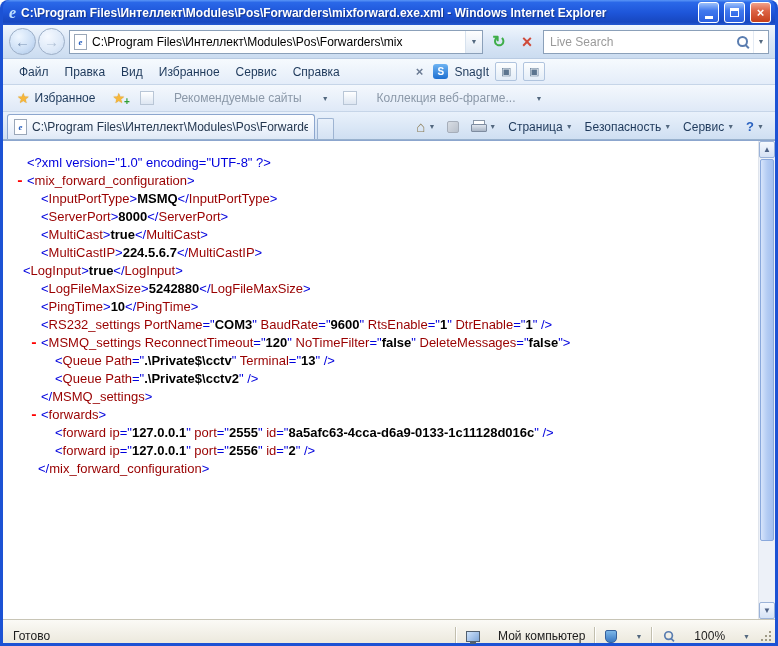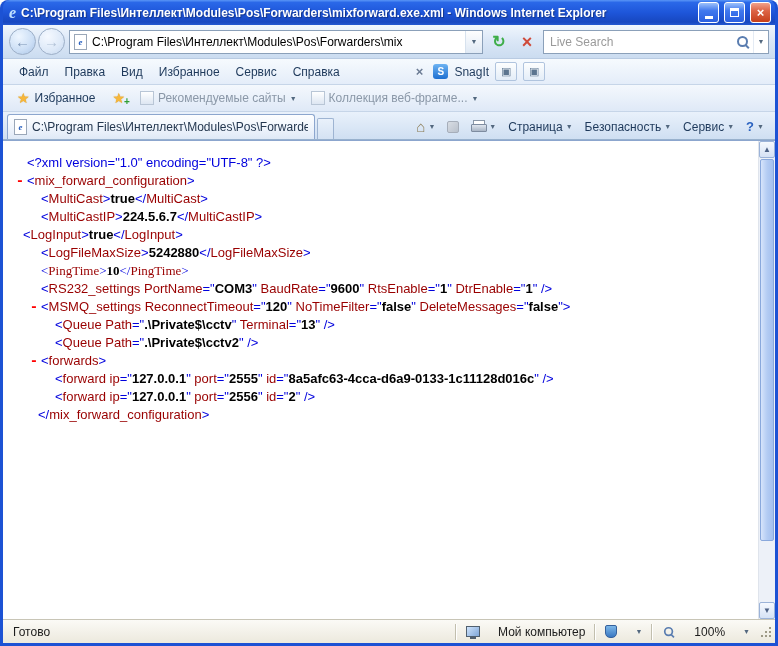--- a/index.html
+++ b/index.html
@@ -84,21 +84,21 @@
 
   
   .favrow { height:27px; flex:0 0 27px; display:flex; align-items:center; gap:2px;
             padding:0 6px; border-bottom:1px solid #c6d5e8; font-size:12px;
             background:linear-gradient(180deg,#f4f8fd,#dfe9f7); }
   .fav-btn { display:flex; align-items:center; gap:5px; padding:3px 8px; color:#1e395b; }
   .star { color:#f6b73c; font-size:14px; line-height:14px; text-shadow:0 0 1px #c8860a; }
   .star-plus { position:relative; padding:3px 7px; }
   .star-plus .plus { position:absolute; right:2px; bottom:1px; color:#2f9e31;
                      font-size:10px; font-weight:bold; }
-  .fav-link { display:flex; align-items:center; gap:4px; padding:3px 6px; color:#8b98a8; }
+  .fav-link { display:flex; align-items:center; gap:20px; padding:3px 6px; color:#8b98a8; }
   .fav-ico { width:14px; height:14px; border:1px solid #b9c6d6;
              background:linear-gradient(180deg,#fff,#dde6f2); flex:0 0 14px; }
 
   
   .tabrow { height:28px; flex:0 0 28px; display:flex; align-items:flex-end;
             padding:2px 6px 0 4px; border-bottom:1px solid #98b1cd;
             background:linear-gradient(180deg,#e9f1fb,#cfdff2); }
   .tab { width:308px; height:25px; border:1px solid #8ca6ce; border-bottom:none;
          border-radius:3px 3px 0 0; display:flex; align-items:center; gap:5px;
          padding:0 6px; font-size:12px; color:#24374f;
@@ -137,21 +137,21 @@
              background:#edf1f8; border-left:1px solid #dfe4ec; }
   .scroll-btn { height:17px; flex:0 0 17px; border:1px solid #9cb3d8; border-radius:2px;
                 background:linear-gradient(180deg,#f6f9fe,#d6e2f5); color:#4d6185;
                 font-size:8px; display:flex; align-items:center; justify-content:center; }
   .scroll-track { flex:1; position:relative; }
   .scroll-thumb { position:absolute; left:1px; right:1px; top:1px; height:86%;
                   border:1px solid #89a8dc; border-radius:2px;
                   background:linear-gradient(90deg,#d6e4fb,#b4ccf3 50%,#a3bfee); }
 
   
-  .statusbar { height:24px; flex:0 0 24px; display:flex; align-items:center;
+  .statusbar { height:24px; flex:0 0 24px; display:flex; align-items:flex-end;
                font-size:12px; color:#1c1c1c; border-top:1px solid #c8c5b6;
                background:linear-gradient(180deg,#fbfaf6,#ece9dd); padding:0 2px; }
   .status-text { padding:0 8px; flex:1; }
   .sbsep { width:2px; height:16px; border-left:1px solid #c2bfae; border-right:1px solid #fff; }
   .sb-item { display:flex; align-items:center; gap:18px; padding:0 9px; }
   .ico-computer { position:relative; width:14px; height:11px; border:1px solid #51606f;
                   background:linear-gradient(135deg,#cfe3fb,#7fa7d9); }
   .ico-computer::after { content:""; position:absolute; left:3px; bottom:-3px;
                          width:6px; height:2px; background:#51606f; }
   .ico-shield { width:12px; height:13px; border-radius:2px 2px 5px 5px; border:1px solid #35619c;
@@ -292,29 +292,32 @@
         <span class="ico-help">?</span>
         <span class="chev">▼</span>
       </span>
     </div>
   </div>
 
   <div class="content">
     <div class="xmlpane">
         <div class="xline" style="padding-left: 24px;"><span class="tk-m">&lt;?xml version="1.0" encoding="UTF-8" ?&gt;</span></div>
         <div class="xline" style="padding-left: 24px;"><span class="xminus" style="left: 13px;">-</span><span class="tk-m">&lt;</span><span class="tk-t">mix_forward_configuration</span><span class="tk-m">&gt;</span></div>
+        <div class="xline" style="padding-left: 38px;"><span class="tk-m">&lt;</span><span class="tk-t">InputPortType</span><span class="tk-m">&gt;</span><span class="tk-x">MSMQ</span><span class="tk-m">&lt;/</span><span class="tk-t">InputPortType</span><span class="tk-m">&gt;</span></div>
+        <div class="xline" style="padding-left: 38px;"><span class="tk-m">&lt;</span><span class="tk-t">ServerPort</span><span class="tk-m">&gt;</span><span class="tk-x">8000</span><span class="tk-m">&lt;/</span><span class="tk-t">ServerPort</span><span class="tk-m">&gt;</span></div>
         <div class="xline" style="padding-left: 38px;"><span class="tk-m">&lt;</span><span class="tk-t">MultiCast</span><span class="tk-m">&gt;</span><span class="tk-x">true</span><span class="tk-m">&lt;/</span><span class="tk-t">MultiCast</span><span class="tk-m">&gt;</span></div>
         <div class="xline" style="padding-left: 38px;"><span class="tk-m">&lt;</span><span class="tk-t">MultiCastIP</span><span class="tk-m">&gt;</span><span class="tk-x">224.5.6.7</span><span class="tk-m">&lt;/</span><span class="tk-t">MultiCastIP</span><span class="tk-m">&gt;</span></div>
         <div class="xline" style="padding-left: 20px;"><span class="tk-m">&lt;</span><span class="tk-t">LogInput</span><span class="tk-m">&gt;</span><span class="tk-x">true</span><span class="tk-m">&lt;/</span><span class="tk-t">LogInput</span><span class="tk-m">&gt;</span></div>
         <div class="xline" style="padding-left: 38px;"><span class="tk-m">&lt;</span><span class="tk-t">LogFileMaxSize</span><span class="tk-m">&gt;</span><span class="tk-x">5242880</span><span class="tk-m">&lt;/</span><span class="tk-t">LogFileMaxSize</span><span class="tk-m">&gt;</span></div>
-        <div class="xline" style="padding-left: 38px; font-family: Liberation Serif, serif;"><span class="tk-m">&lt;</span><span class="tk-t">PingTime</span><span class="tk-m">&gt;</span><span class="tk-x">10</span><span class="tk-m">&lt;/</span><span class="tk-t">PingTime</span><span class="tk-m">&gt;</span></div>
+        <div class="xline" style="padding-left: 38px;"><span class="tk-m">&lt;</span><span class="tk-t">PingTime</span><span class="tk-m">&gt;</span><span class="tk-x">10</span><span class="tk-m">&lt;/</span><span class="tk-t">PingTime</span><span class="tk-m">&gt;</span></div>
         <div class="xline" style="padding-left: 38px;"><span class="tk-m">&lt;</span><span class="tk-t">RS232_settings</span><span class="tk-t"> PortName</span><span class="tk-m">="</span><span class="tk-x">COM3</span><span class="tk-m">"</span><span class="tk-t"> BaudRate</span><span class="tk-m">="</span><span class="tk-x">9600</span><span class="tk-m">"</span><span class="tk-t"> RtsEnable</span><span class="tk-m">="</span><span class="tk-x">1</span><span class="tk-m">"</span><span class="tk-t"> DtrEnable</span><span class="tk-m">="</span><span class="tk-x">1</span><span class="tk-m">"</span><span class="tk-m"> /&gt;</span></div>
         <div class="xline" style="padding-left: 38px;"><span class="xminus" style="left: 27px;">-</span><span class="tk-m">&lt;</span><span class="tk-t">MSMQ_settings</span><span class="tk-t"> ReconnectTimeout</span><span class="tk-m">="</span><span class="tk-x">120</span><span class="tk-m">"</span><span class="tk-t"> NoTimeFilter</span><span class="tk-m">="</span><span class="tk-x">false</span><span class="tk-m">"</span><span class="tk-t"> DeleteMessages</span><span class="tk-m">="</span><span class="tk-x">false</span><span class="tk-m">"</span><span class="tk-m">&gt;</span></div>
         <div class="xline" style="padding-left: 52px;"><span class="tk-m">&lt;</span><span class="tk-t">Queue</span><span class="tk-t"> Path</span><span class="tk-m">="</span><span class="tk-x">.\Private$\cctv</span><span class="tk-m">"</span><span class="tk-t"> Terminal</span><span class="tk-m">="</span><span class="tk-x">13</span><span class="tk-m">"</span><span class="tk-m"> /&gt;</span></div>
         <div class="xline" style="padding-left: 52px;"><span class="tk-m">&lt;</span><span class="tk-t">Queue</span><span class="tk-t"> Path</span><span class="tk-m">="</span><span class="tk-x">.\Private$\cctv2</span><span class="tk-m">"</span><span class="tk-m"> /&gt;</span></div>
+        <div class="xline" style="padding-left: 38px;"><span class="tk-m">&lt;/</span><span class="tk-t">MSMQ_settings</span><span class="tk-m">&gt;</span></div>
         <div class="xline" style="padding-left: 38px;"><span class="xminus" style="left: 27px;">-</span><span class="tk-m">&lt;</span><span class="tk-t">forwards</span><span class="tk-m">&gt;</span></div>
         <div class="xline" style="padding-left: 52px;"><span class="tk-m">&lt;</span><span class="tk-t">forward</span><span class="tk-t"> ip</span><span class="tk-m">="</span><span class="tk-x">127.0.0.1</span><span class="tk-m">"</span><span class="tk-t"> port</span><span class="tk-m">="</span><span class="tk-x">2555</span><span class="tk-m">"</span><span class="tk-t"> id</span><span class="tk-m">="</span><span class="tk-x">8a5afc63-4cca-d6a9-0133-1c11128d016c</span><span class="tk-m">"</span><span class="tk-m"> /&gt;</span></div>
         <div class="xline" style="padding-left: 52px;"><span class="tk-m">&lt;</span><span class="tk-t">forward</span><span class="tk-t"> ip</span><span class="tk-m">="</span><span class="tk-x">127.0.0.1</span><span class="tk-m">"</span><span class="tk-t"> port</span><span class="tk-m">="</span><span class="tk-x">2556</span><span class="tk-m">"</span><span class="tk-t"> id</span><span class="tk-m">="</span><span class="tk-x">2</span><span class="tk-m">"</span><span class="tk-m"> /&gt;</span></div>
         <div class="xline" style="padding-left: 35px;"><span class="tk-m">&lt;/</span><span class="tk-t">mix_forward_configuration</span><span class="tk-m">&gt;</span></div>
       </div>
     <div class="vscroll">
       <span class="scroll-btn">
           <span>▲</span>
         </span>
       <span class="scroll-track">

